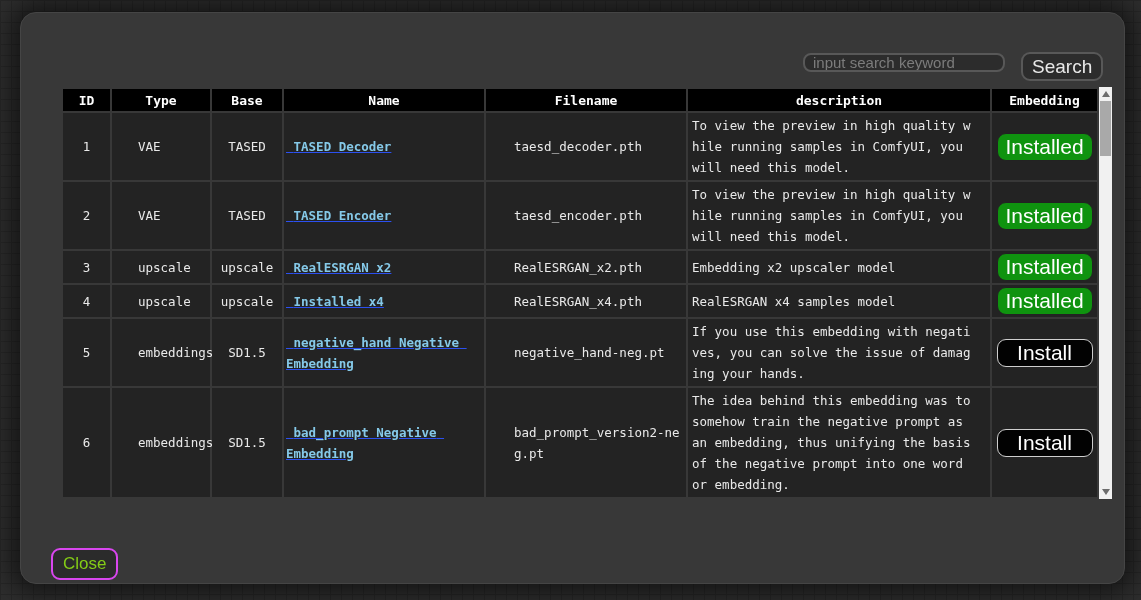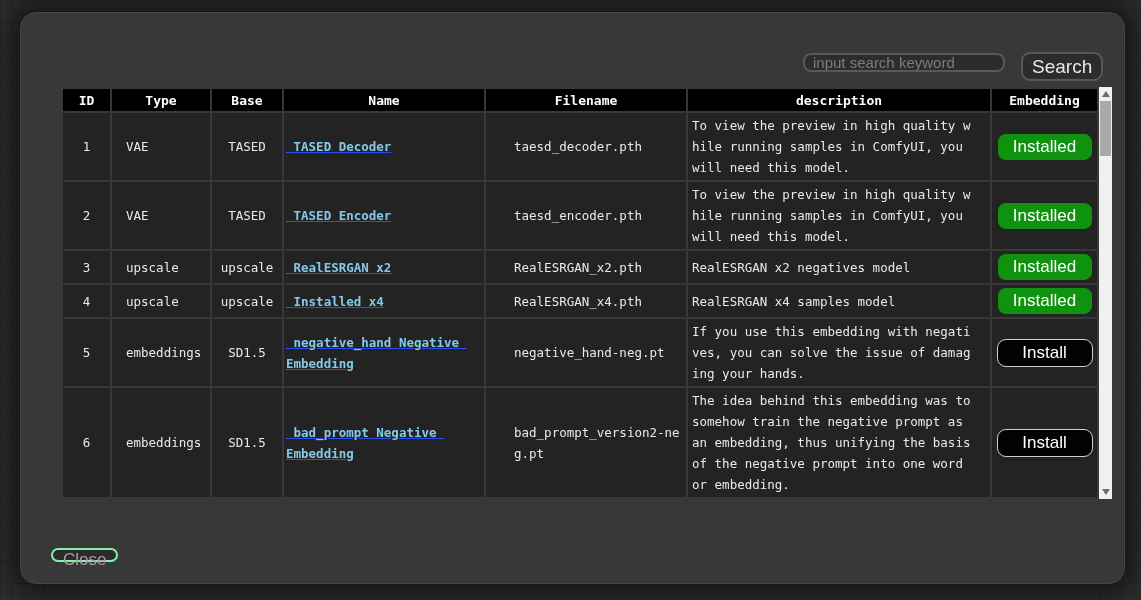--- a/index.html
+++ b/index.html
@@ -47,53 +47,53 @@
   col.c-dl{width:107px;}
   th {
     background:#000; color:#fff; font-weight:bold; font-size:13px;
     height:24px; border:2px solid #383838; text-align:center; padding:1px 2px;
   }
   td {
     background:#232323; border:2px solid #383838; padding:2px;
     line-height:21px; vertical-align:middle;
   }
   td.t-id, td.t-base { text-align:center; }
-  td.t-type { padding-left:14px;margin-top:20px; }
+  td.t-type { padding-left:26px;margin-top:20px; }
   td.t-file { padding-left:28px; padding-right:0; word-break:break-all; }
   td.t-desc { padding-left:4px; padding-right:15px; word-break:break-all; }
   td.t-name { white-space:pre-wrap;margin-top:44px; }
   td.t-dl   { text-align:center; }
   a.name-link {
     color:var(--link,#85c9e8); font-weight:bold; cursor:pointer;
     text-decoration:underline; text-decoration-color:var(--link-underline,#2b50f0);
   }
   .btn-dl {
-    min-width:96px; height:28px; border-radius:9px; font-size:17px;
+    min-width:96px; height:28px; border-radius:9px; font-size:21px;
     color:#fff; cursor:pointer; font-family:"Liberation Sans", sans-serif;
   }
   .btn-dl.installed { background:var(--green,#0f930f); border:1px solid #222; }
   .btn-dl.install   { background:var(--black,#020202); border:1px solid #cfcfcf; }
   
   .scrollbar {
     width:13px; background:#f1f1f1; position:relative; flex:0 0 13px;
   }
   .sb-arrow { position:absolute; left:0; width:13px; height:14px;
     display:flex; align-items:center; justify-content:center; cursor:pointer; }
   .sb-arrow.up { top:0; } .sb-arrow.down { bottom:0; }
   .tri-up { width:0;height:0;border-left:4px solid transparent;
     border-right:4px solid transparent;border-bottom:6px solid #6d6d6d; }
   .tri-down { width:0;height:0;border-left:4px solid transparent;
     border-right:4px solid transparent;border-top:6px solid #6d6d6d; }
   .sb-thumb { position:absolute; left:1px; top:14px; width:11px; height:55px;
     background:#a9a9a9; cursor:grab; }
   
   .close-btn {
-    position:absolute; left:30px; top:535px; height:14px; min-width:63px;
-    background:#2b2b2b; border:2px solid #86efac; border-radius:9px;
-    color:#a3a3a3; font-size:17px; padding:0 10px; cursor:pointer;
+    position:absolute; left:30px; top:535px; height:32px; min-width:63px;
+    background:#2b2b2b; border:2px solid #d946ef; border-radius:9px;
+    color:#84cc16; font-size:17px; padding:0 10px; cursor:pointer;
     font-family:"Liberation Sans", sans-serif;
   }
 </style>
 </head>
 <body>
 
 <div class="dialog">
 
   <input class="search-input" type="text" placeholder="input search keyword" style="">
 
@@ -139,21 +139,21 @@
     <td class="t-file">taesd_encoder.pth</td>
     <td class="t-desc">To view the preview in high quality while running samples in ComfyUI, you will need this model.</td>
     <td class="t-dl"><button class="btn-dl installed">Installed</button></td>
   </tr>
           <tr>
     <td class="t-id">3</td>
     <td class="t-type">upscale</td>
     <td class="t-base">upscale</td>
     <td class="t-name"><a class="name-link"> RealESRGAN x2</a></td>
     <td class="t-file">RealESRGAN_x2.pth</td>
-    <td class="t-desc">RealESRGAN x2 negatives model</td>
+    <td class="t-desc">Embedding x2 upscaler model</td>
     <td class="t-dl"><button class="btn-dl installed">Installed</button></td>
   </tr>
           <tr>
     <td class="t-id">4</td>
     <td class="t-type">upscale</td>
     <td class="t-base">upscale</td>
     <td class="t-name"><a class="name-link"> Installed x4</a></td>
     <td class="t-file">RealESRGAN_x4.pth</td>
     <td class="t-desc">RealESRGAN x4 samples model</td>
     <td class="t-dl"><button class="btn-dl installed">Installed</button></td>

